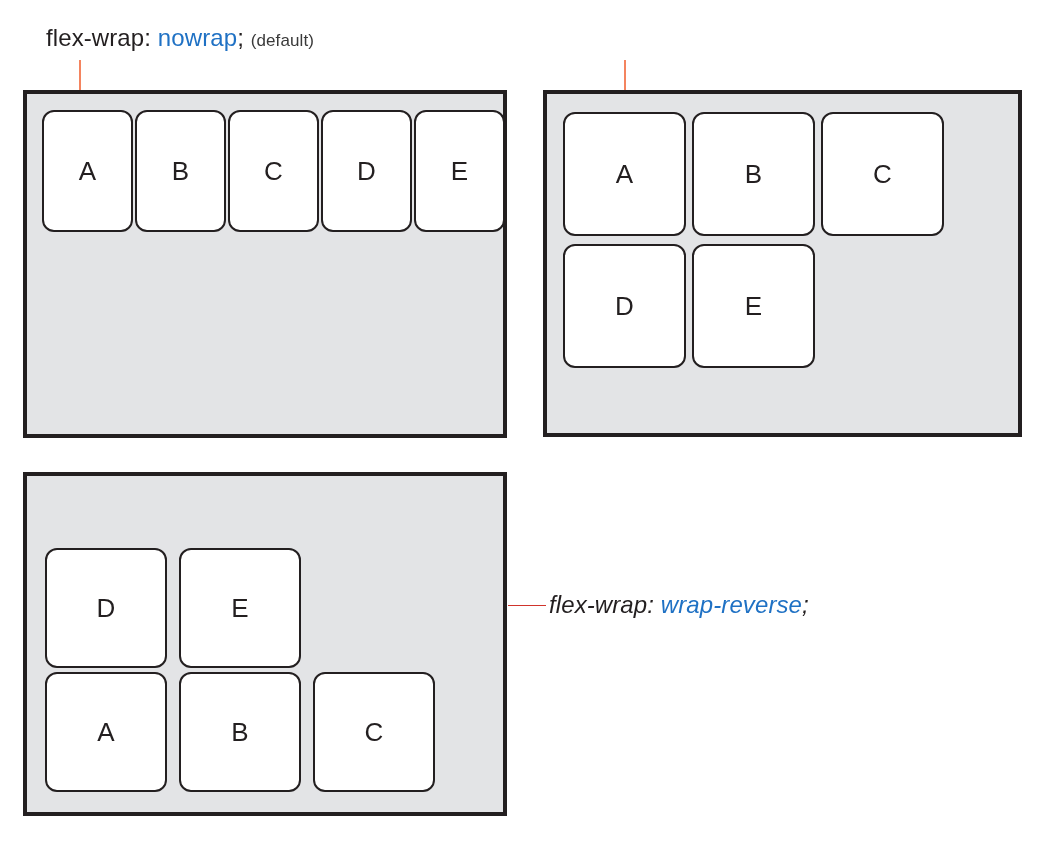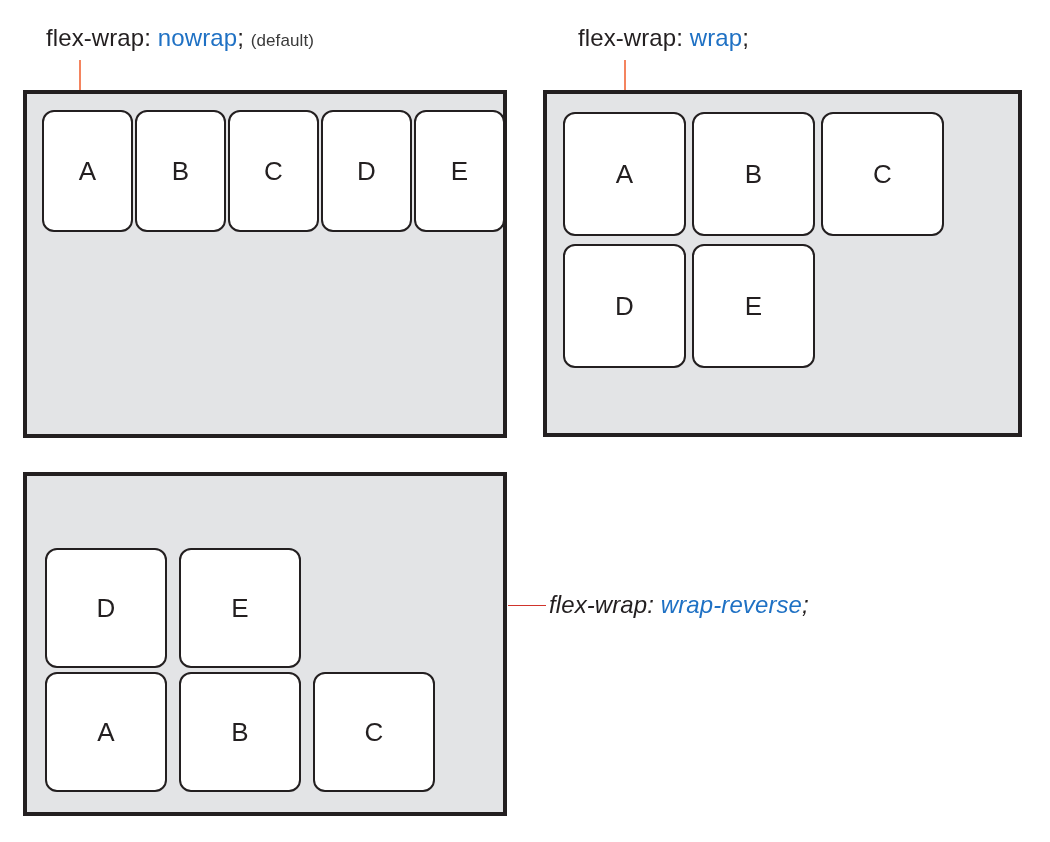--- a/index.html
+++ b/index.html
@@ -136,24 +136,20 @@
   <div class="connector v" id="conn-nowrap"></div>
 
   <div class="flex-container" id="container-nowrap">
     <div class="flex-item">A</div>
     <div class="flex-item">B</div>
     <div class="flex-item">C</div>
     <div class="flex-item">D</div>
     <div class="flex-item">E</div>
   </div>
 
-  <div class="label" id="label-wrap">
-    <span class="prop">flex-wrap:</span>
-    <span class="val">wrap</span><span class="semi">;</span>
-  </div>
   <div class="connector v" id="conn-wrap"></div>
 
   <div class="flex-container" id="container-wrap">
     <div class="flex-item">A</div>
     <div class="flex-item">B</div>
     <div class="flex-item">C</div>
     <div class="flex-item">D</div>
     <div class="flex-item">E</div>
   </div>
 

